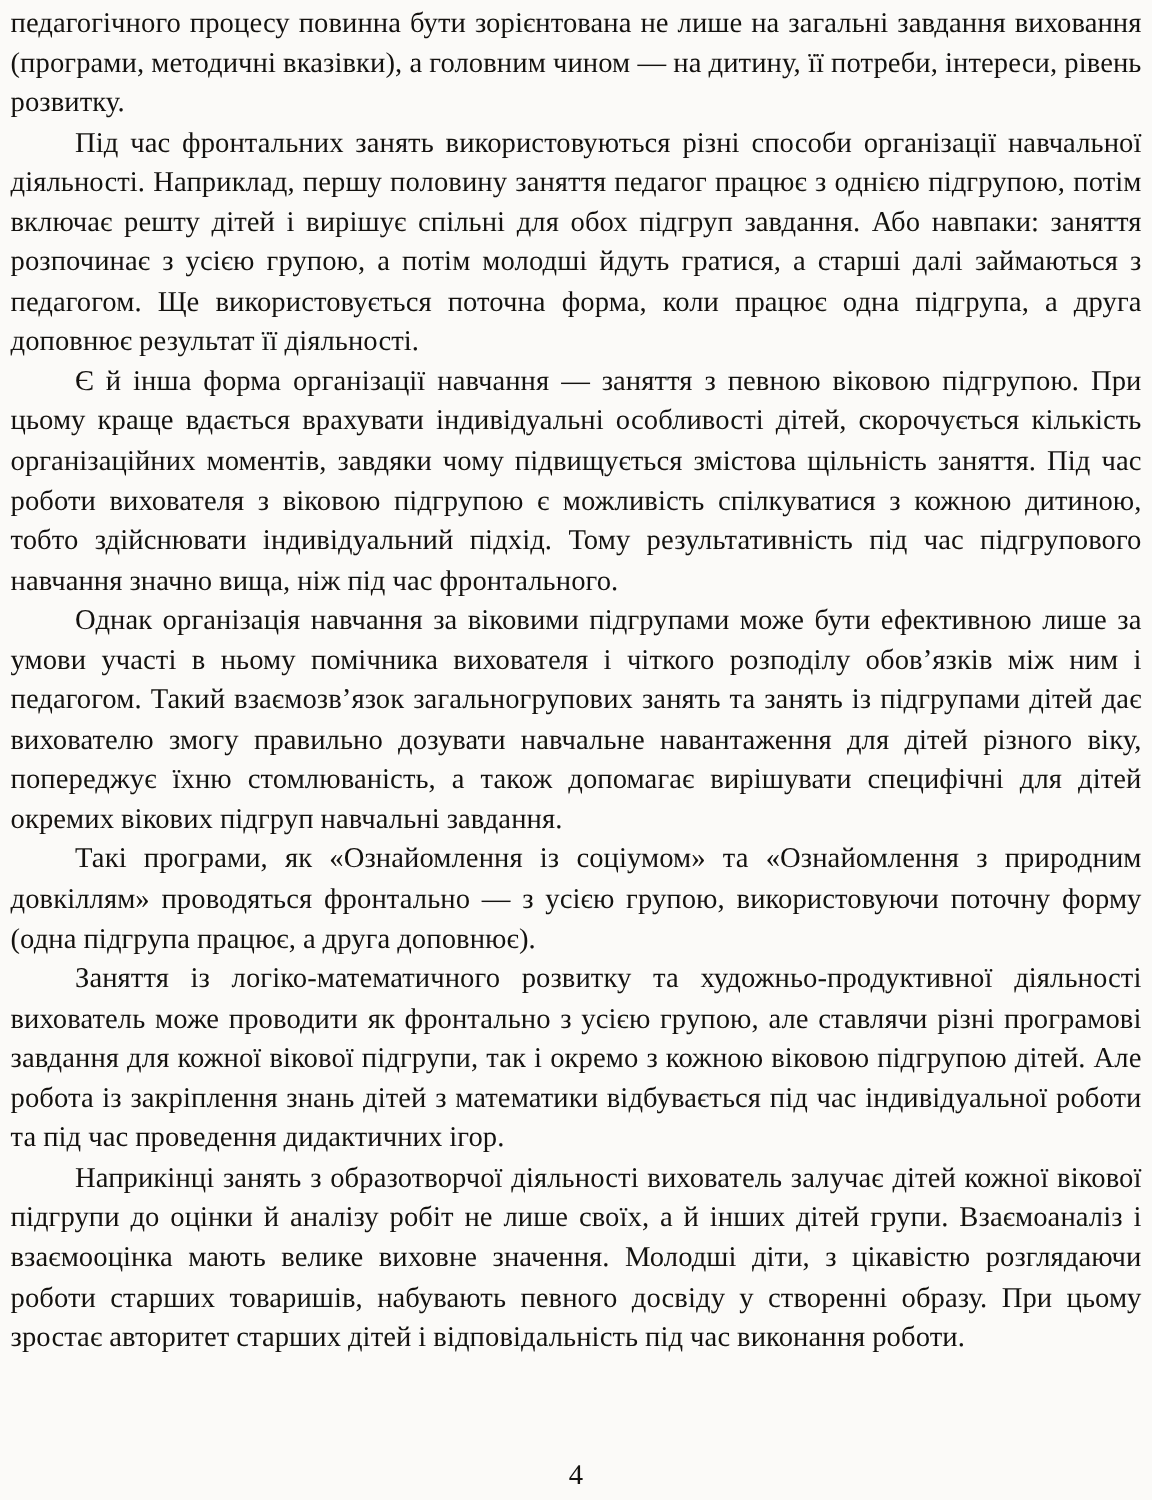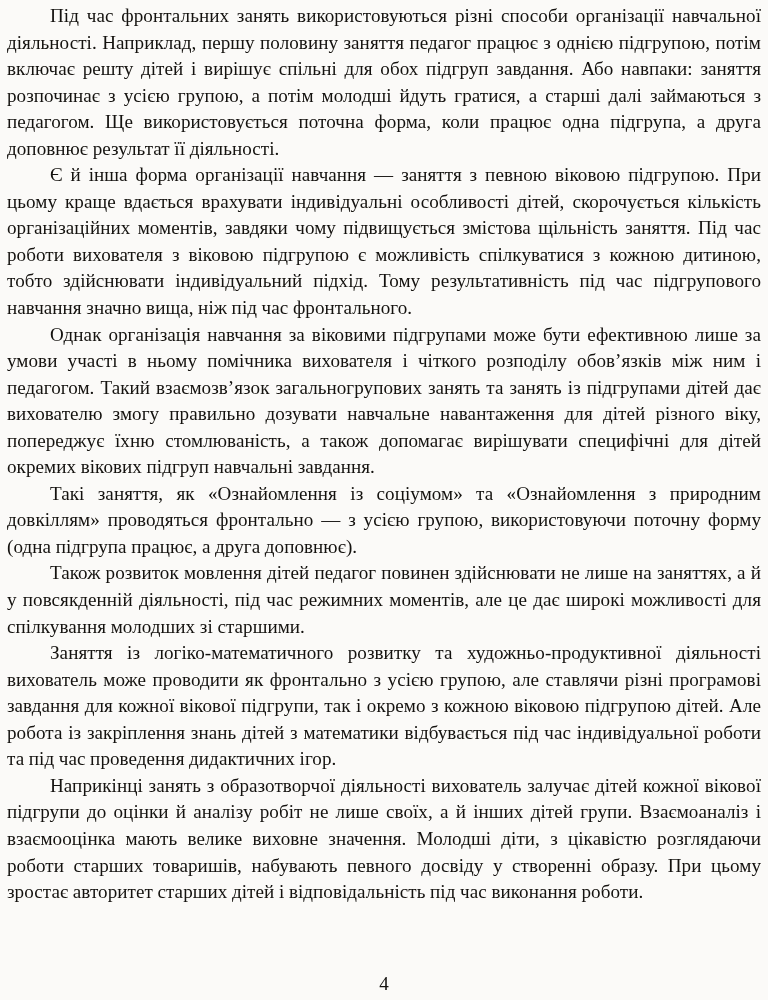--- a/index.html
+++ b/index.html
@@ -61,25 +61,25 @@
     font-family: "Liberation Serif", "DejaVu Serif", serif;
     color: #14120f;
   }
 </style>
 </head>
 <body>
 
 <div class="page">
 
   <div class="text-column">
+    <p class="para no-indent">педагогічного процесу повинна бути зорієнтована не лише на загальні завдання виховання (програми, методичні вказівки), а головним чином — на дитину, її потреби, інтереси, рівень розвитку.</p>
     <p class="para">Під час фронтальних занять використовуються різні способи організації навчальної діяльності. Наприклад, першу половину заняття педагог працює з однією підгрупою, потім включає решту дітей і вирішує спільні для обох підгруп завдання. Або навпаки: заняття розпочинає з усією групою, а потім молодші йдуть гратися, а старші далі займаються з педагогом. Ще використовується поточна форма, коли працює одна підгрупа, а друга доповнює результат її діяльності.</p>
     <p class="para">Є й інша форма організації навчання — заняття з певною віковою підгрупою. При цьому краще вдається врахувати індивідуальні особливості дітей, скорочується кількість організаційних моментів, завдяки чому підвищується змістова щільність заняття. Під час роботи вихователя з віковою підгрупою є можливість спілкуватися з кожною дитиною, тобто здійснювати індивідуальний підхід. Тому результативність під час підгрупового навчання значно вища, ніж під час фронтального.</p>
     <p class="para">Однак організація навчання за віковими підгрупами може бути ефективною лише за умови участі в ньому помічника вихователя і чіткого розподілу обов’язків між ним і педагогом. Такий взаємозв’язок загальногрупових занять та занять із підгрупами дітей дає вихователю змогу правильно дозувати навчальне навантаження для дітей різного віку, попереджує їхню стомлюваність, а також допомагає вирішувати специфічні для дітей окремих вікових підгруп навчальні завдання.</p>
-    <p class="para">Такі заняття, як «Ознайомлення із соціумом» та «Ознайомлення з природним довкіллям» проводяться фронтально — з усією групою, використовуючи поточну форму (одна підгрупа працює, а друга доповнює).</p>
-    <p class="para">Також розвиток мовлення дітей педагог повинен здійснювати не лише на заняттях, а й у повсякденній діяльності, під час режимних моментів, але це дає широкі можливості для спілкування молодших зі старшими.</p>
+    <p class="para">Такі програми, як «Ознайомлення із соціумом» та «Ознайомлення з природним довкіллям» проводяться фронтально — з усією групою, використовуючи поточну форму (одна підгрупа працює, а друга доповнює).</p>
     <p class="para">Заняття із логіко-математичного розвитку та художньо-продуктивної діяльності вихователь може проводити як фронтально з усією групою, але ставлячи різні програмові завдання для кожної вікової підгрупи, так і окремо з кожною віковою підгрупою дітей. Але робота із закріплення знань дітей з математики відбувається під час індивідуальної роботи та під час проведення дидактичних ігор.</p>
     <p class="para">Наприкінці занять з образотворчої діяльності вихователь залучає дітей кожної вікової підгрупи до оцінки й аналізу робіт не лише своїх, а й інших дітей групи. Взаємоаналіз і взаємооцінка мають велике виховне значення. Молодші діти, з цікавістю розглядаючи роботи старших товаришів, набувають певного досвіду у створенні образу. При цьому зростає авторитет старших дітей і відповідальність під час виконання роботи.</p>
 
   </div>
 
   <div class="page-number">4</div>
 
 </div>
 
 </body></html>

